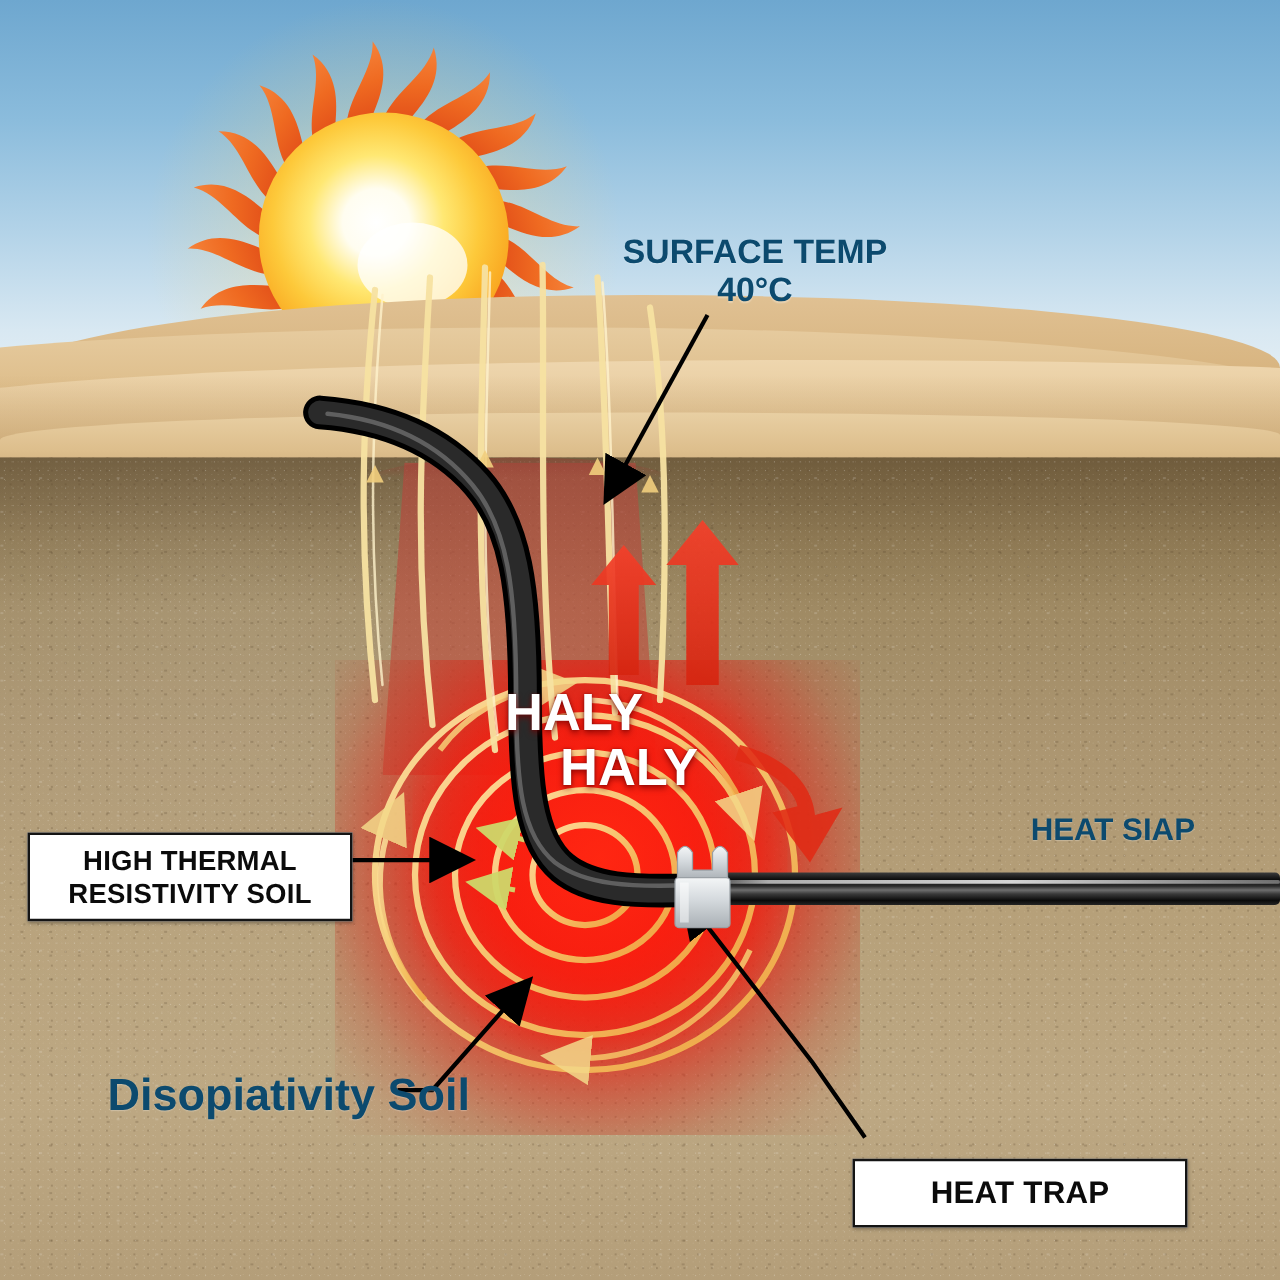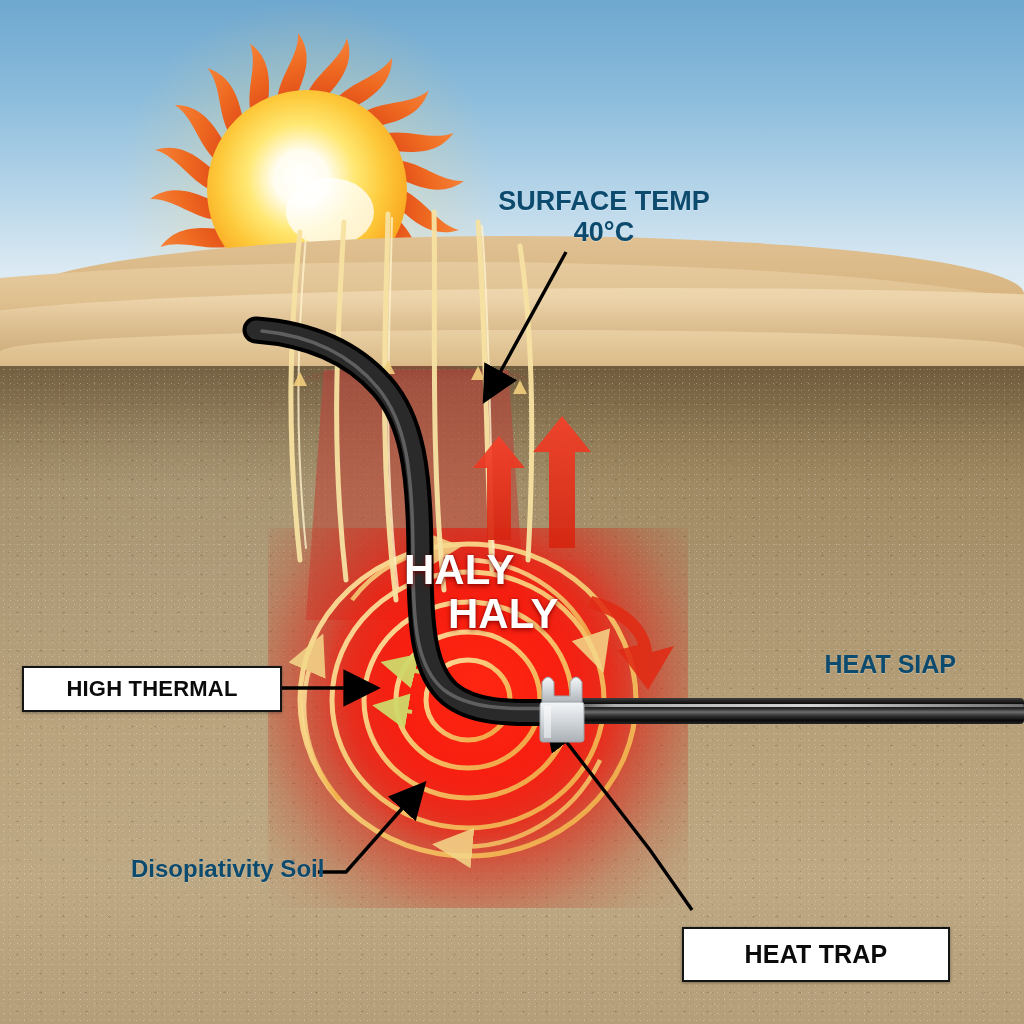--- a/index.html
+++ b/index.html
@@ -374,23 +374,24 @@
     <div>40°C</div>
   </div>
 
   <div class="whitelabel" style="left:404px;top:548px;width:180px;font-size:42px;text-align:left;">
     <div>HALY</div>
     <div style="padding-left:44px;">HALY</div>
   </div>
 
   <div class="labelbox" style="left:22px;top:650px;width:244px;padding:8px 6px;font-size:22px;">
     <div>HIGH THERMAL</div>
+    <div>RESISTIVITY SOIL</div>
   </div>
 
   <div class="plainlabel" style="left:756px;top:650px;width:200px;font-size:25px;text-align:right;">
     <div>HEAT SIAP</div>
   </div>
 
-  <div class="plainlabel" style="left:86px;top:855px;font-size:24px;margin-left:45px;">Disopiativity Soil</div>
+  <div class="plainlabel" style="left:86px;top:855px;font-size:36px;">Disopiativity Soil</div>
 
   <div class="labelbox" style="left:682px;top:911px;width:228px;padding:11px 18px;font-size:25px;">HEAT TRAP</div>
 
 </div>
 
 </body></html>

